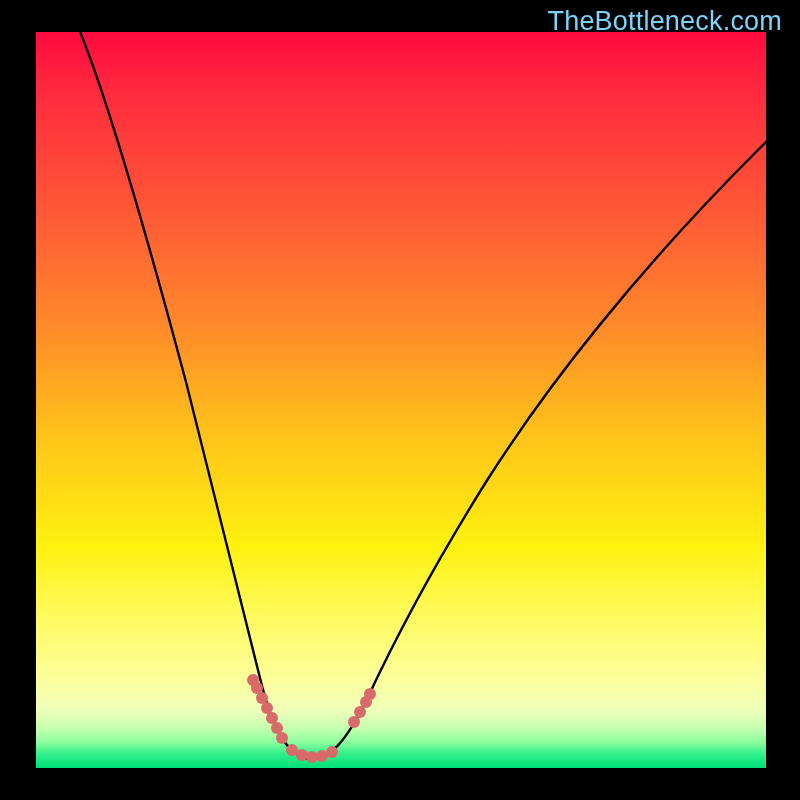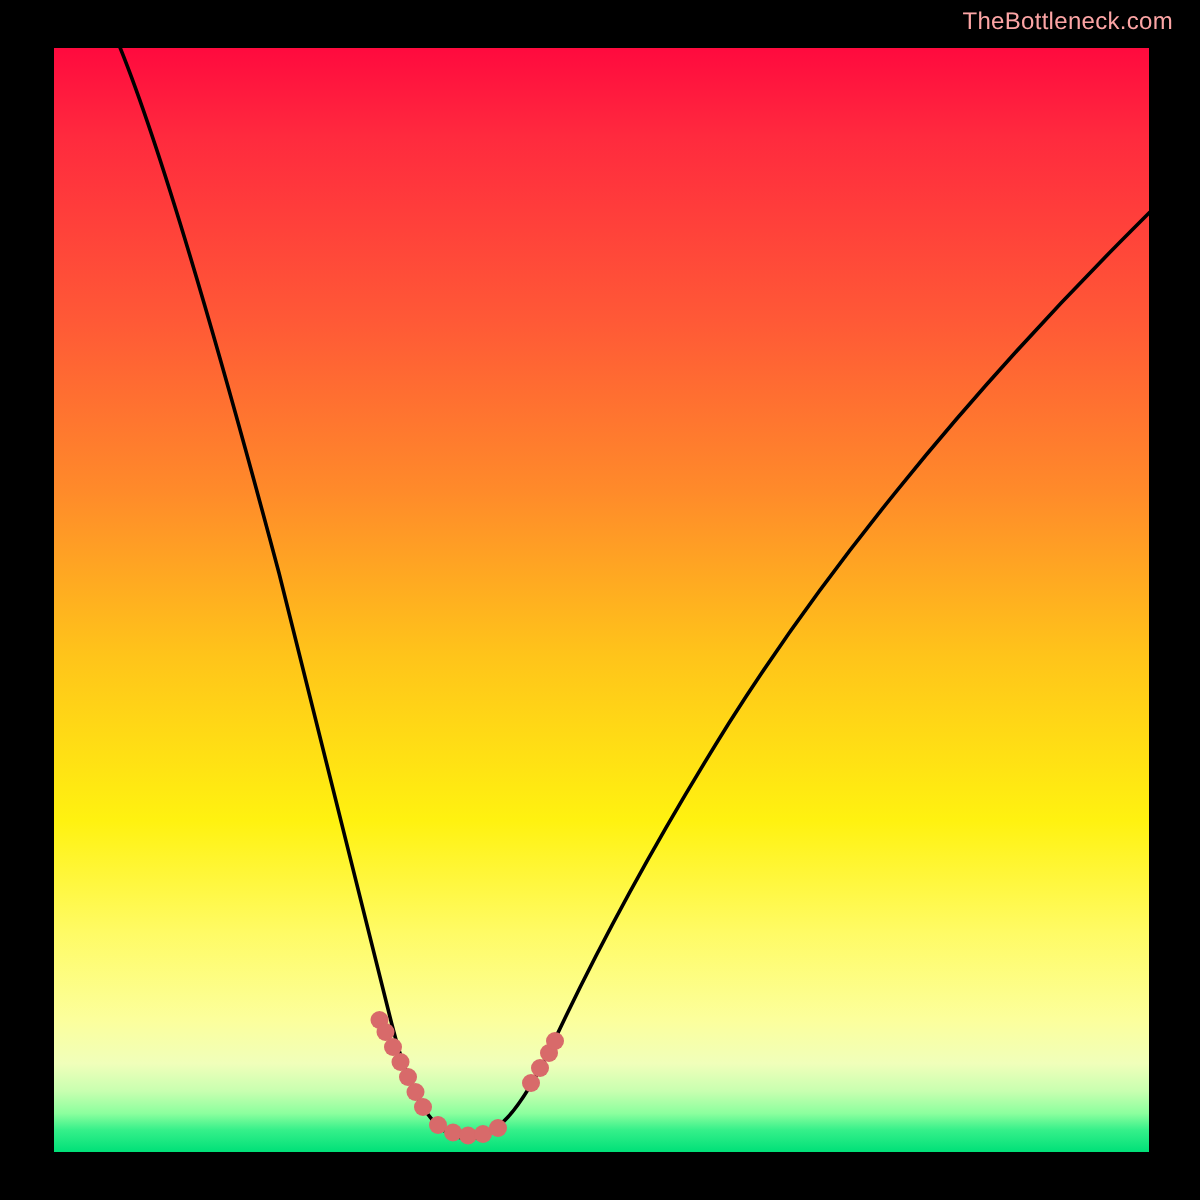--- a/index.html
+++ b/index.html
@@ -53,22 +53,22 @@
     position: absolute;
     top: 0;
     left: 0;
     width: 100%;
     height: 100%;
   }
   .watermark {
     position: absolute;
     top: 6px;
     right: 18px;
-    color: #fca5a5;
-    font-size: 16px;
+    color: #7dd3fc;
+    font-size: 27px;
     letter-spacing: 0.2px;
     text-align: right;
   }
 </style>
 </head>
 <body>
 
 <div class="frame">
   <div class="watermark">TheBottleneck.com</div>
 

